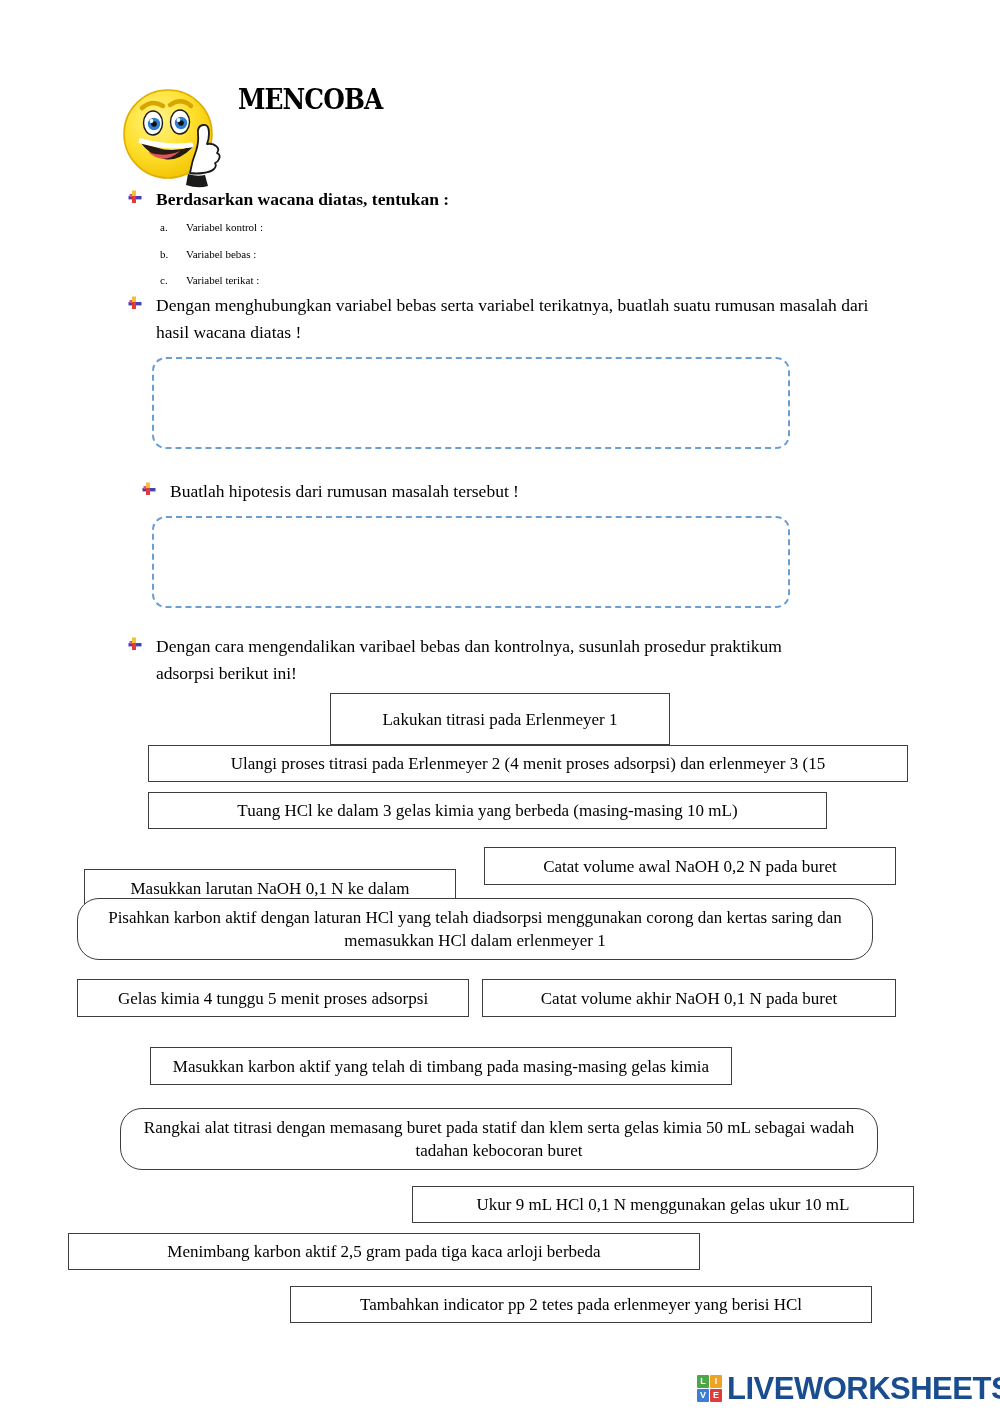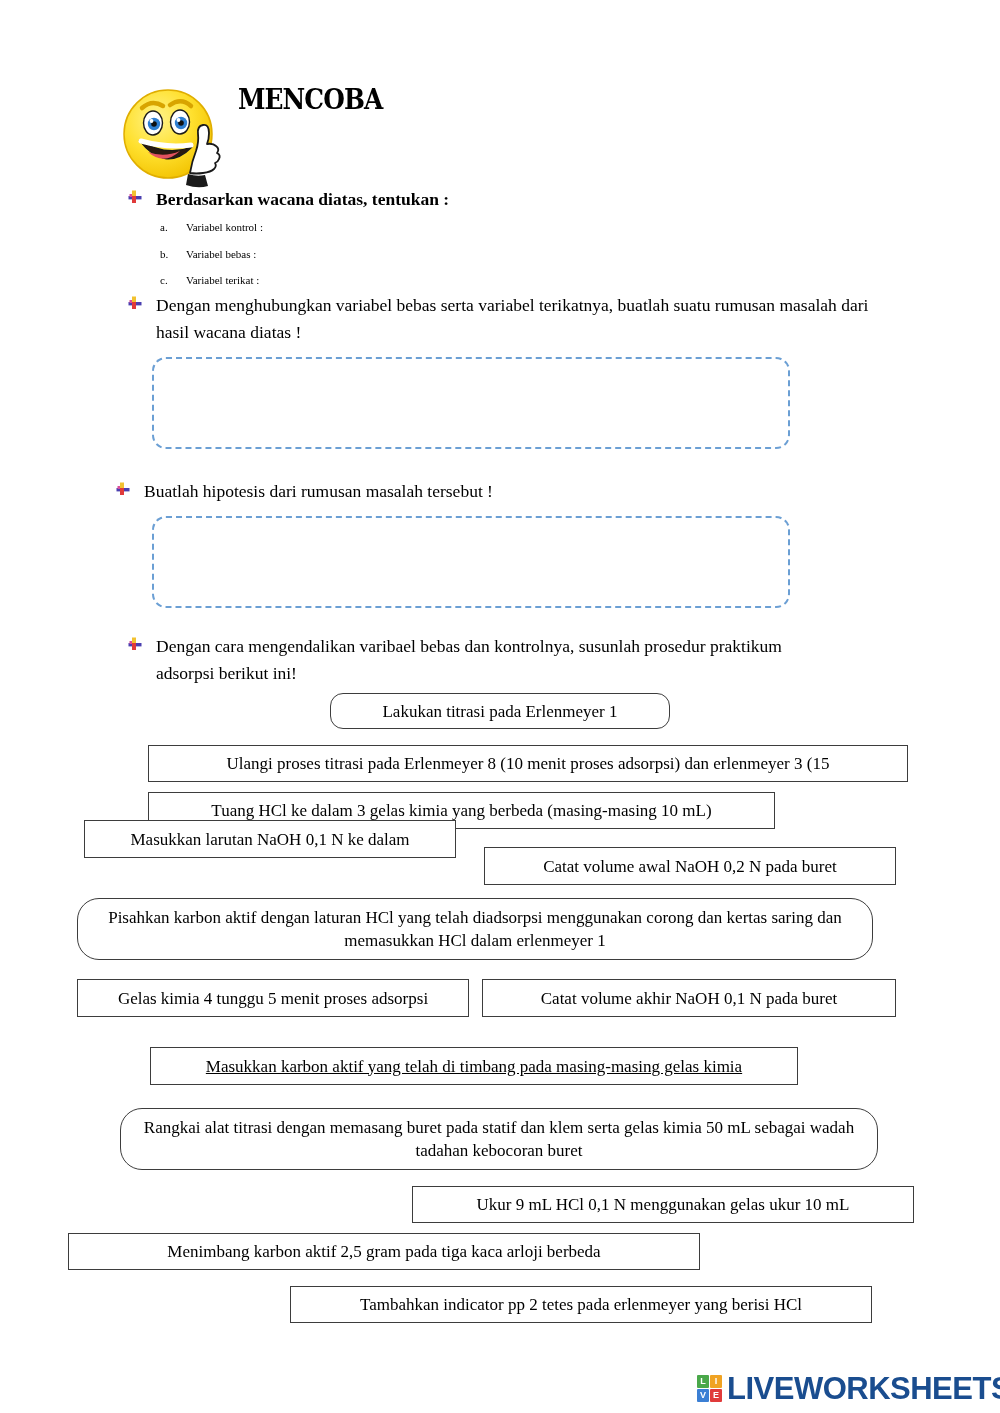--- a/index.html
+++ b/index.html
@@ -218,21 +218,21 @@
       <rect x="0.5" y="6" width="13" height="3.4" fill="#4a3fb0"></rect>
       <rect x="4" y="6" width="4" height="7" fill="#e03a3a"></rect>
       <rect x="1.5" y="4" width="2.5" height="3" fill="#d94f9c"></rect>
     </svg>
   </span>
   <div class="bullet-text">Dengan menghubungkan variabel bebas serta variabel terikatnya, buatlah suatu rumusan masalah dari hasil wacana diatas !</div>
 </div>
 
 <div class="dashed-box" style="left:152px; top:357px; width:638px; height:92px;"></div>
 
-<div class="blk" style="left:116px; top:478px; width:750px;">
+<div class="blk" style="left:142px; top:478px; width:750px;">
   <span class="bullet-icon">
     <svg viewBox="0 0 14 14" xmlns="http://www.w3.org/2000/svg">
       <rect x="4" y="0.5" width="4" height="6" fill="#f2c230"></rect>
       <rect x="0.5" y="6" width="13" height="3.4" fill="#4a3fb0"></rect>
       <rect x="4" y="6" width="4" height="7" fill="#e03a3a"></rect>
       <rect x="1.5" y="4" width="2.5" height="3" fill="#d94f9c"></rect>
     </svg>
   </span>
   <div class="bullet-text">Buatlah hipotesis dari rumusan masalah tersebut !</div>
 </div>
@@ -244,37 +244,37 @@
     <svg viewBox="0 0 14 14" xmlns="http://www.w3.org/2000/svg">
       <rect x="4" y="0.5" width="4" height="6" fill="#f2c230"></rect>
       <rect x="0.5" y="6" width="13" height="3.4" fill="#4a3fb0"></rect>
       <rect x="4" y="6" width="4" height="7" fill="#e03a3a"></rect>
       <rect x="1.5" y="4" width="2.5" height="3" fill="#d94f9c"></rect>
     </svg>
   </span>
   <div class="bullet-text">Dengan cara mengendalikan varibael bebas dan kontrolnya, susunlah prosedur praktikum adsorpsi berikut ini!</div>
 </div>
 
-<div class="proc-box" style="left:330px; top:693px; width:340px; height:36px;border-radius:13px;">Lakukan titrasi pada Erlenmeyer 1</div>
-
-<div class="proc-box" style="left:148px; top:745px; width:760px; height:37px;">Ulangi proses titrasi pada Erlenmeyer 8 (10 menit proses adsorpsi) dan erlenmeyer 3 (15</div>
-
-<div class="proc-box" style="left:148px; top:792px; width:627px; height:37px;">Tuang HCl ke dalam 3 gelas kimia yang berbeda (masing-masing 10 mL)</div>
-
-<div class="proc-box" style="left:84px; top:820px; width:372px; height:38px;">Masukkan larutan NaOH 0,1 N ke dalam</div>
+<div class="proc-box" style="left:330px; top:693px; width:340px; height:52px;">Lakukan titrasi pada Erlenmeyer 1</div>
+
+<div class="proc-box" style="left:148px; top:745px; width:760px; height:37px;">Ulangi proses titrasi pada Erlenmeyer 2 (4 menit proses adsorpsi) dan erlenmeyer 3 (15</div>
+
+<div class="proc-box" style="left:148px; top:792px; width:679px; height:37px;">Tuang HCl ke dalam 3 gelas kimia yang berbeda (masing-masing 10 mL)</div>
+
+<div class="proc-box" style="left:84px; top:869px; width:372px; height:38px;">Masukkan larutan NaOH 0,1 N ke dalam</div>
 
 <div class="proc-box" style="left:484px; top:847px; width:412px; height:38px;">Catat volume awal NaOH 0,2 N pada buret</div>
 
 <div class="proc-box wrap" style="left:77px; top:898px; width:796px; height:62px;">Pisahkan karbon aktif dengan laturan HCl yang telah diadsorpsi menggunakan corong dan kertas saring dan memasukkan HCl dalam erlenmeyer 1</div>
 
 <div class="proc-box" style="left:77px; top:979px; width:392px; height:38px;">Gelas kimia 4 tunggu 5 menit proses adsorpsi</div>
 
 <div class="proc-box" style="left:482px; top:979px; width:414px; height:38px;">Catat volume akhir NaOH 0,1 N pada buret</div>
 
-<div class="proc-box" style="left:150px; top:1047px; width:648px; height:38px;text-decoration:underline;">Masukkan karbon aktif yang telah di timbang pada masing-masing gelas kimia</div>
+<div class="proc-box" style="left:150px; top:1047px; width:582px; height:38px;">Masukkan karbon aktif yang telah di timbang pada masing-masing gelas kimia</div>
 
 <div class="proc-box wrap" style="left:120px; top:1108px; width:758px; height:62px;">Rangkai alat titrasi dengan memasang buret pada statif dan klem serta gelas kimia  50 mL sebagai wadah tadahan kebocoran buret</div>
 
 <div class="proc-box" style="left:412px; top:1186px; width:502px; height:37px;">Ukur 9 mL HCl 0,1 N menggunakan gelas ukur 10 mL</div>
 
 <div class="proc-box" style="left:68px; top:1233px; width:632px; height:37px;">Menimbang karbon aktif 2,5 gram pada tiga kaca arloji berbeda</div>
 
 <div class="proc-box" style="left:290px; top:1286px; width:582px; height:37px;text-align:right;">Tambahkan indicator pp 2 tetes pada erlenmeyer yang berisi HCl</div>
 
 <div class="lw-logo">

